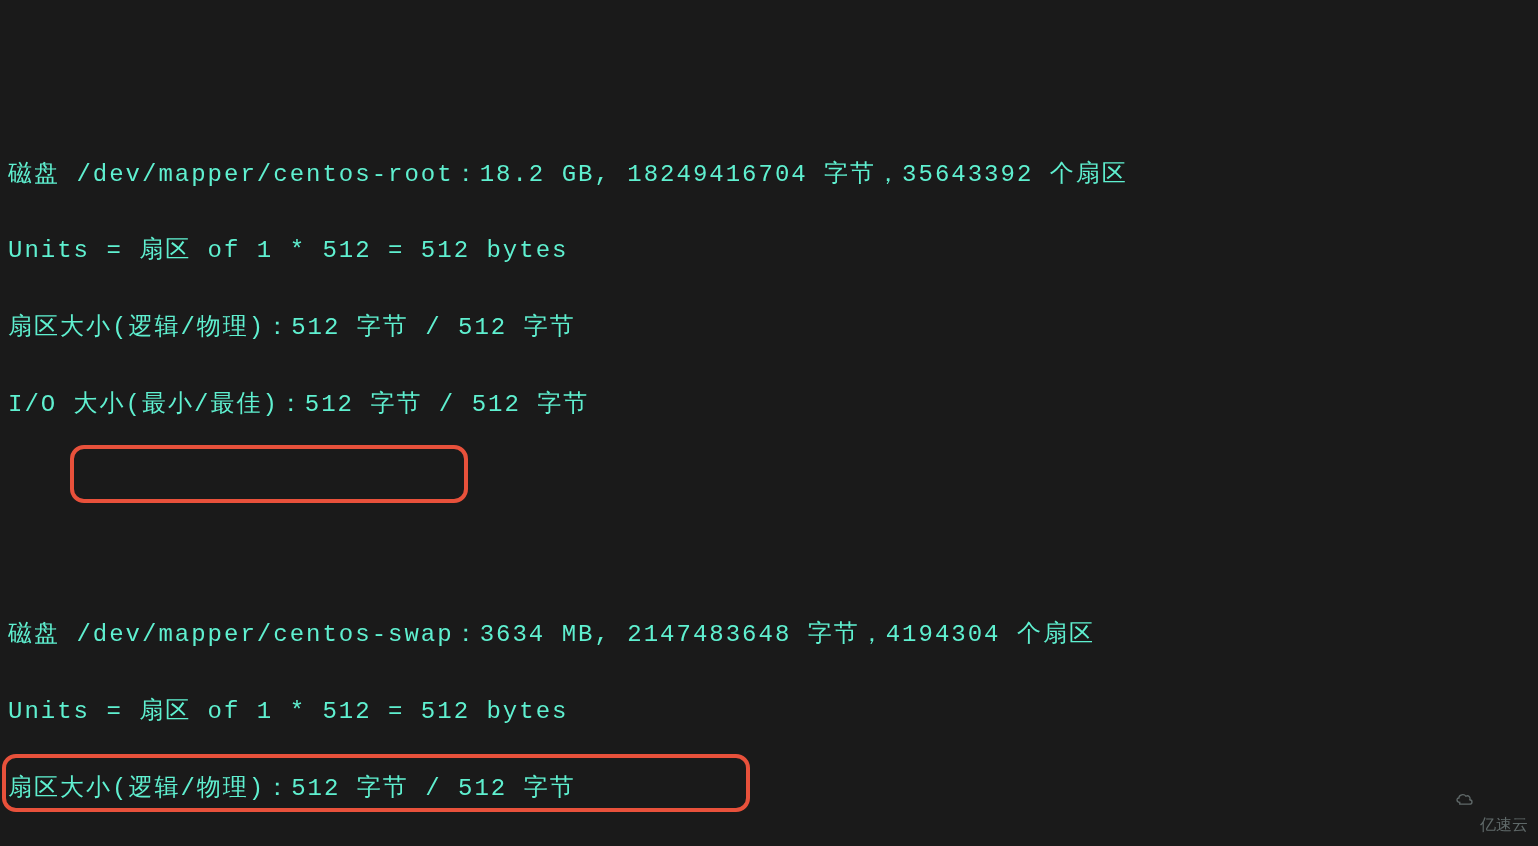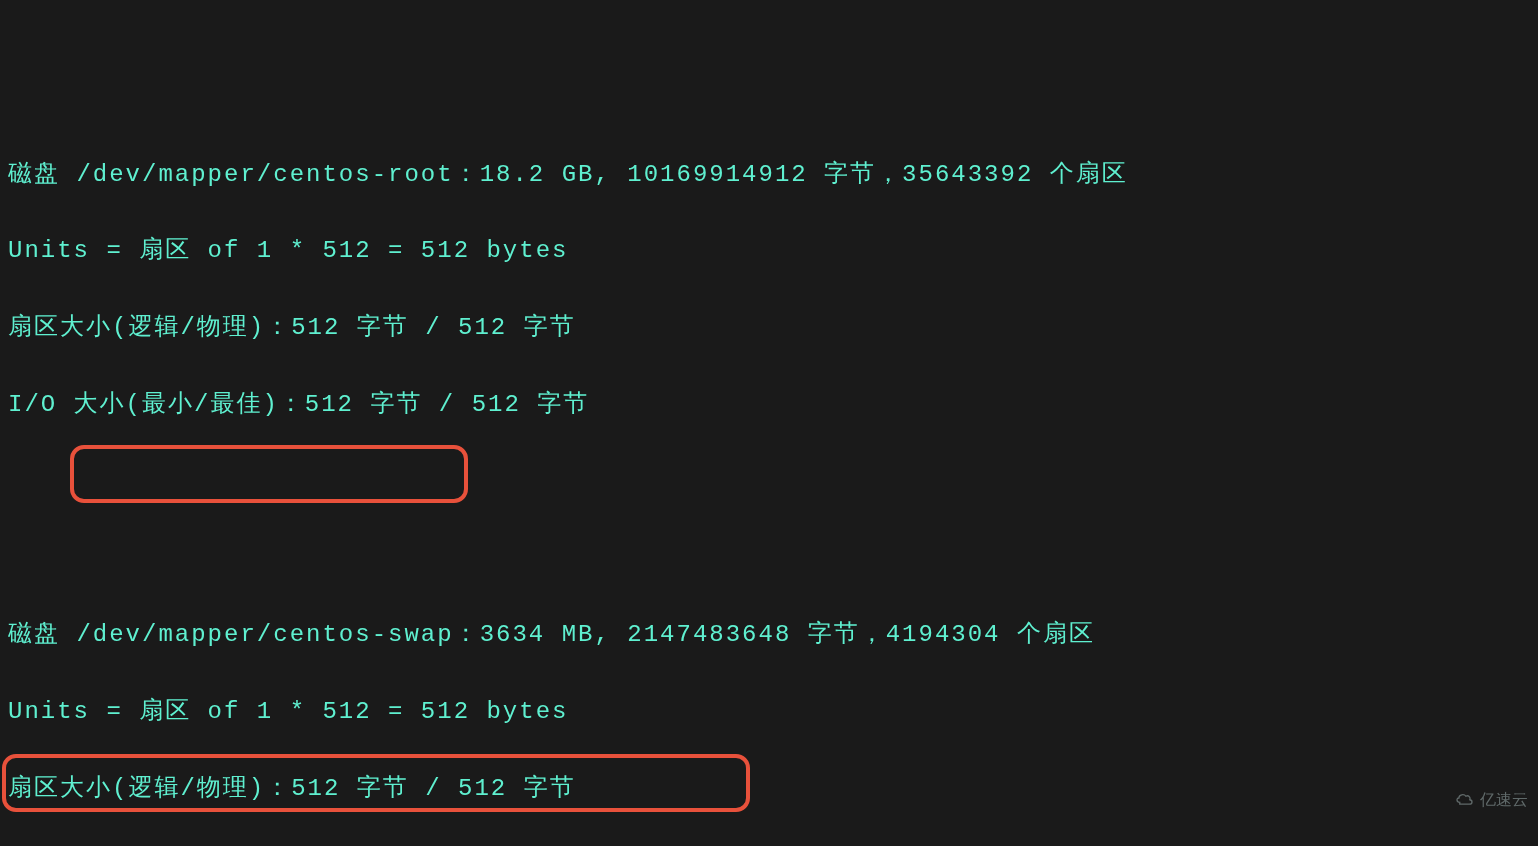--- a/index.html
+++ b/index.html
@@ -45,35 +45,35 @@
     }
     .watermark {
       position: absolute;
       bottom: 6px;
       right: 10px;
       color: #9aa;
       opacity: 0.55;
       font-size: 16px;
       letter-spacing: 0;
       display: flex;
-      align-items: center;
+      align-items: flex-end;
       gap: 4px;
       pointer-events: none;
     }
     .watermark svg {
       width: 22px;
       height: 14px;
     }
   </style>
 </head>
 <body>
 
 
 
-<span class="term-line">磁盘 /dev/mapper/centos-root：18.2 GB, 10169914912 字节，35643392 个扇区</span>
+<span class="term-line">磁盘 /dev/mapper/centos-root：18.2 GB, 18249416704 字节，35643392 个扇区</span>
 <span class="term-line">Units = 扇区 of 1 * 512 = 512 bytes</span>
 <span class="term-line">扇区大小(逻辑/物理)：512 字节 / 512 字节</span>
 <span class="term-line">I/O 大小(最小/最佳)：512 字节 / 512 字节</span>
 <span class="term-line"> </span>
 <span class="term-line"> </span>
 <span class="term-line">磁盘 /dev/mapper/centos-swap：3634 MB, 2147483648 字节，4194304 个扇区</span>
 <span class="term-line">Units = 扇区 of 1 * 512 = 512 bytes</span>
 <span class="term-line">扇区大小(逻辑/物理)：512 字节 / 512 字节</span>
 
 

